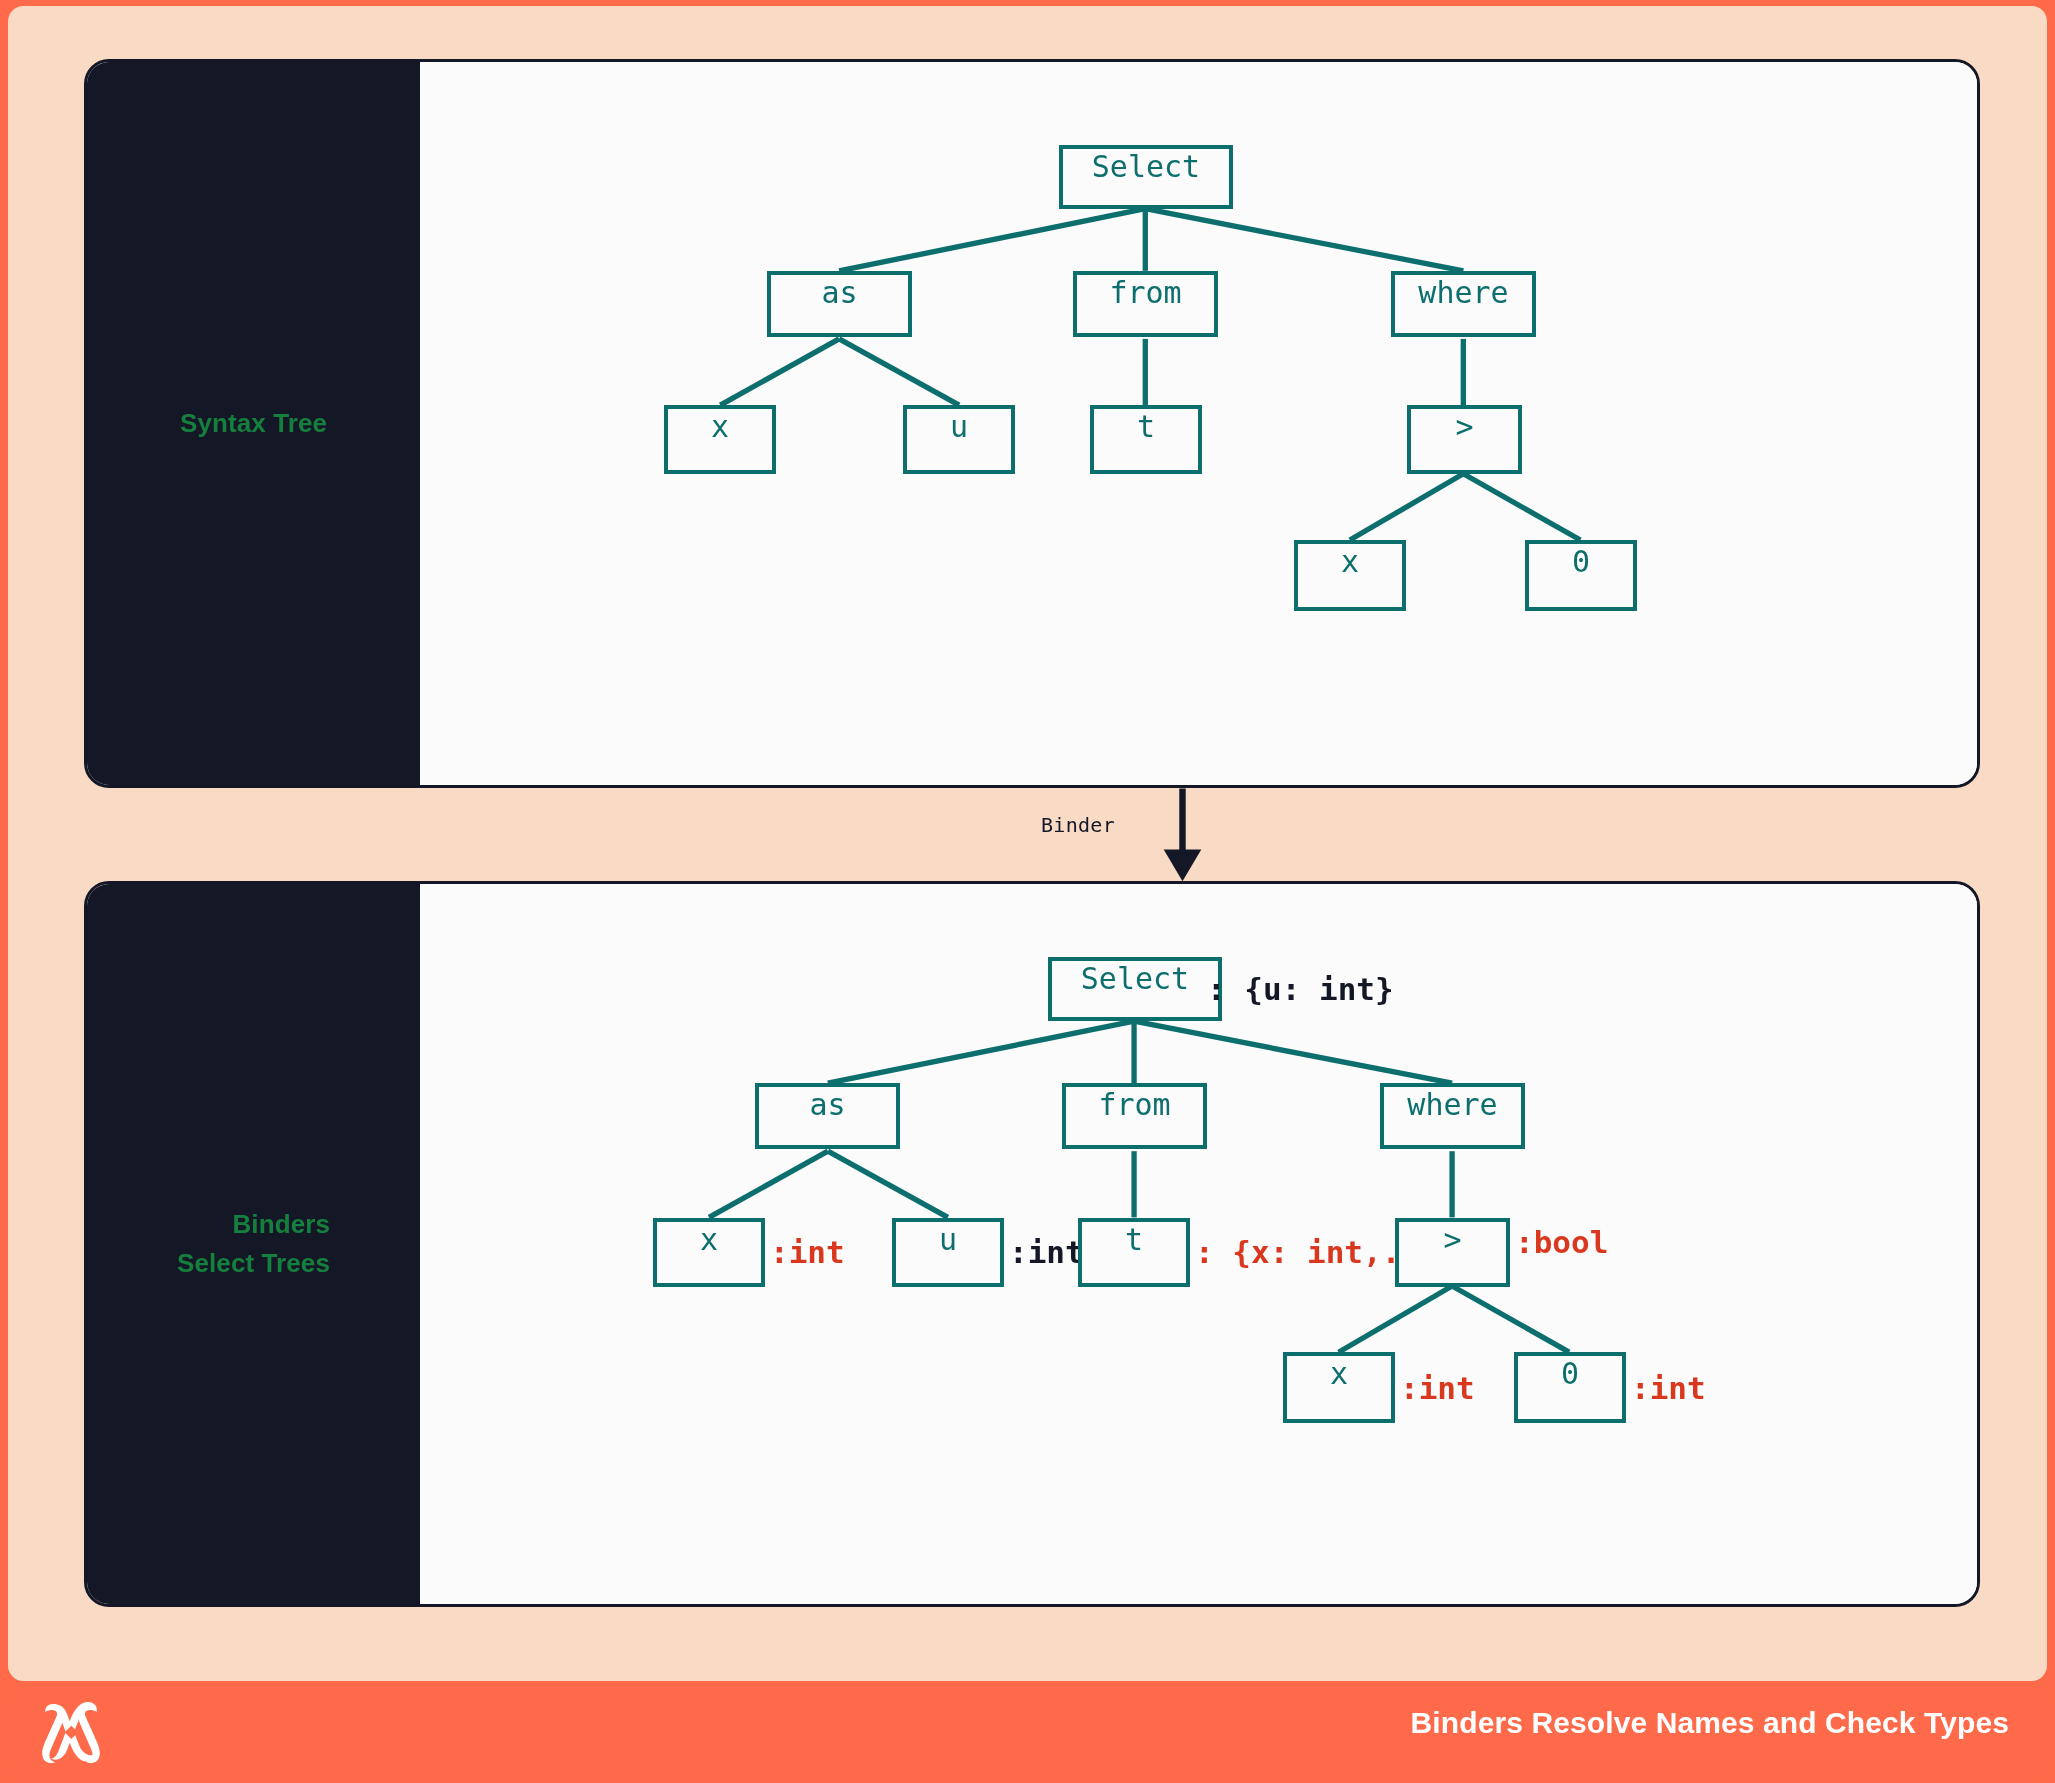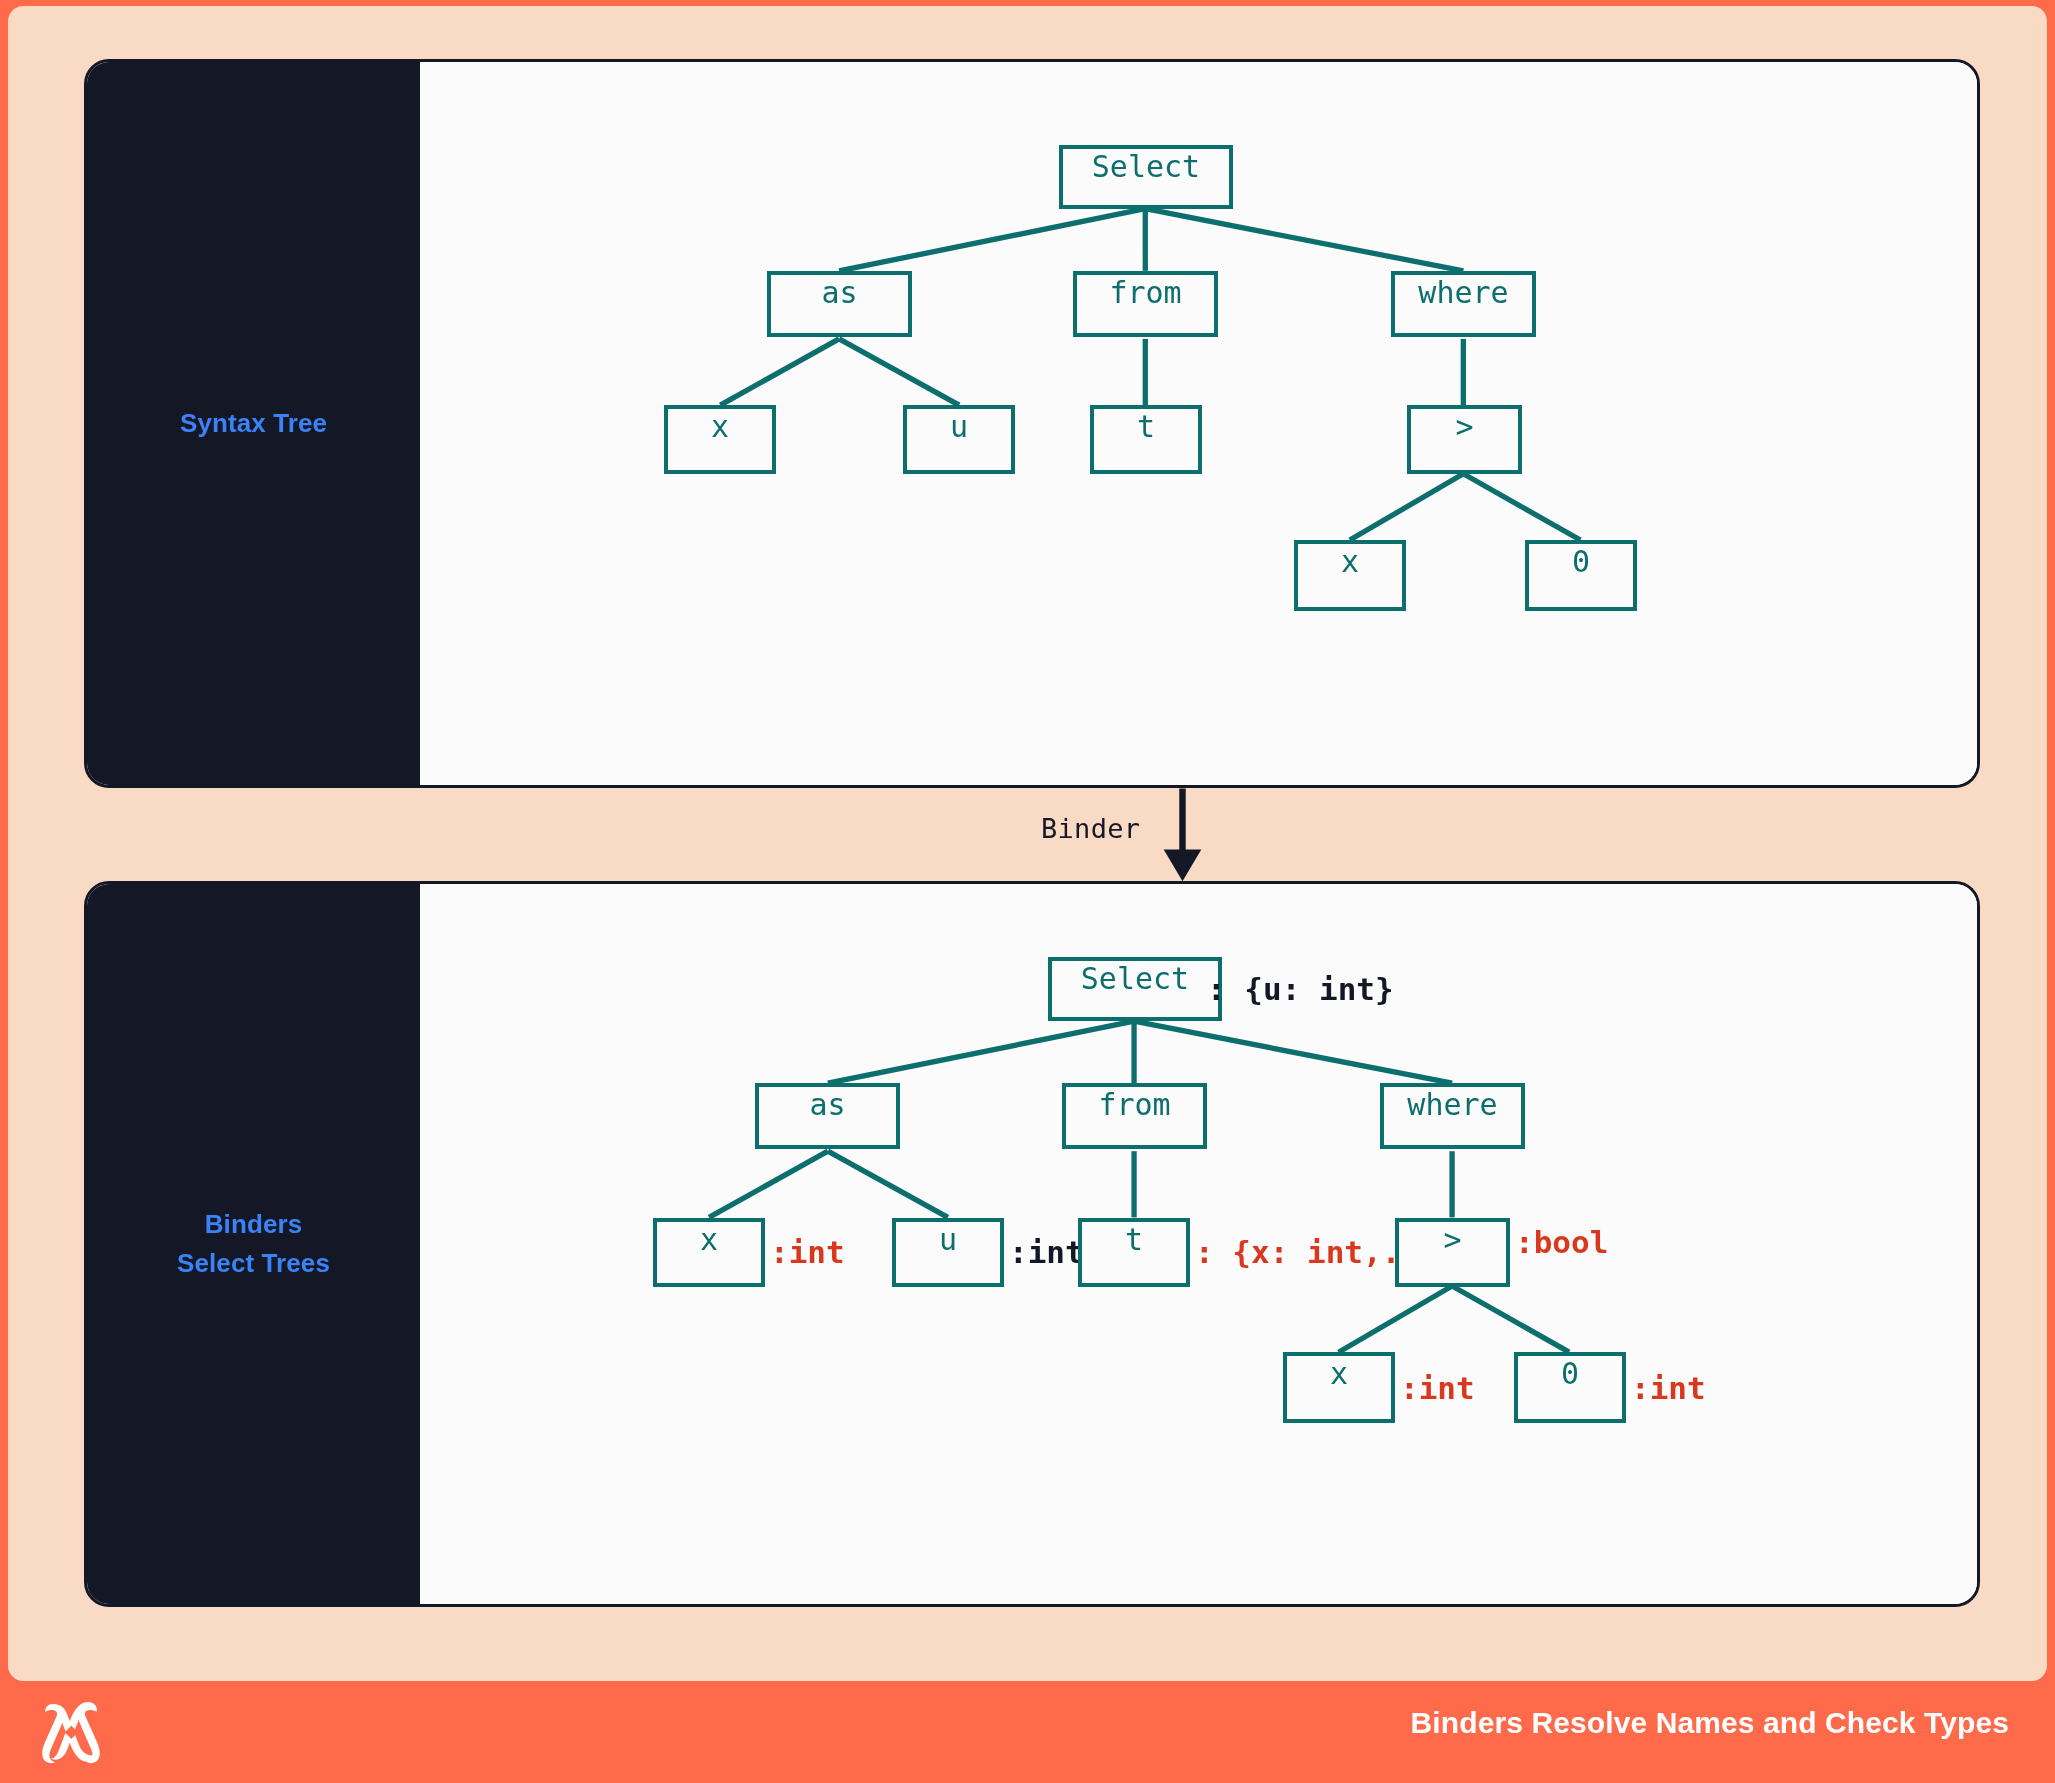--- a/index.html
+++ b/index.html
@@ -44,24 +44,24 @@
   .panel-side {
     position: absolute;
     left: 0; top: 0; bottom: 0;
     width: 333px;
     background: #141826;
     display: flex;
     align-items: center;
     justify-content: center;
   }
   .panel-side-label {
-    color: #3b82f6;
+    color: #15803d;
     font-size: 26px;
     font-weight: bold;
-    text-align: center;
+    text-align: right;
     line-height: 1.5;
     letter-spacing: 0.1px;
   }
   .panel-body {
     position: absolute;
     left: 333px; top: 0; right: 0; bottom: 0;
     background: #FBFBFC;
   }
 
   
@@ -92,21 +92,21 @@
   .annot.dark { color: #141826; }
   .annot.red  { color: #D9381E; }
 
   
   .binder-label {
     position: absolute;
     left: 1041px;
     top: 813px;
     color: #141826;
     font-family: "DejaVu Sans Mono", monospace;
-    font-size: 27px;
+    font-size: 20px;
     letter-spacing: 0.3px;
   }
   .binder-arrow {
     position: absolute;
     left: 1159px;
     top: 788px;
     width: 47px;
     height: 95px;
   }
 

